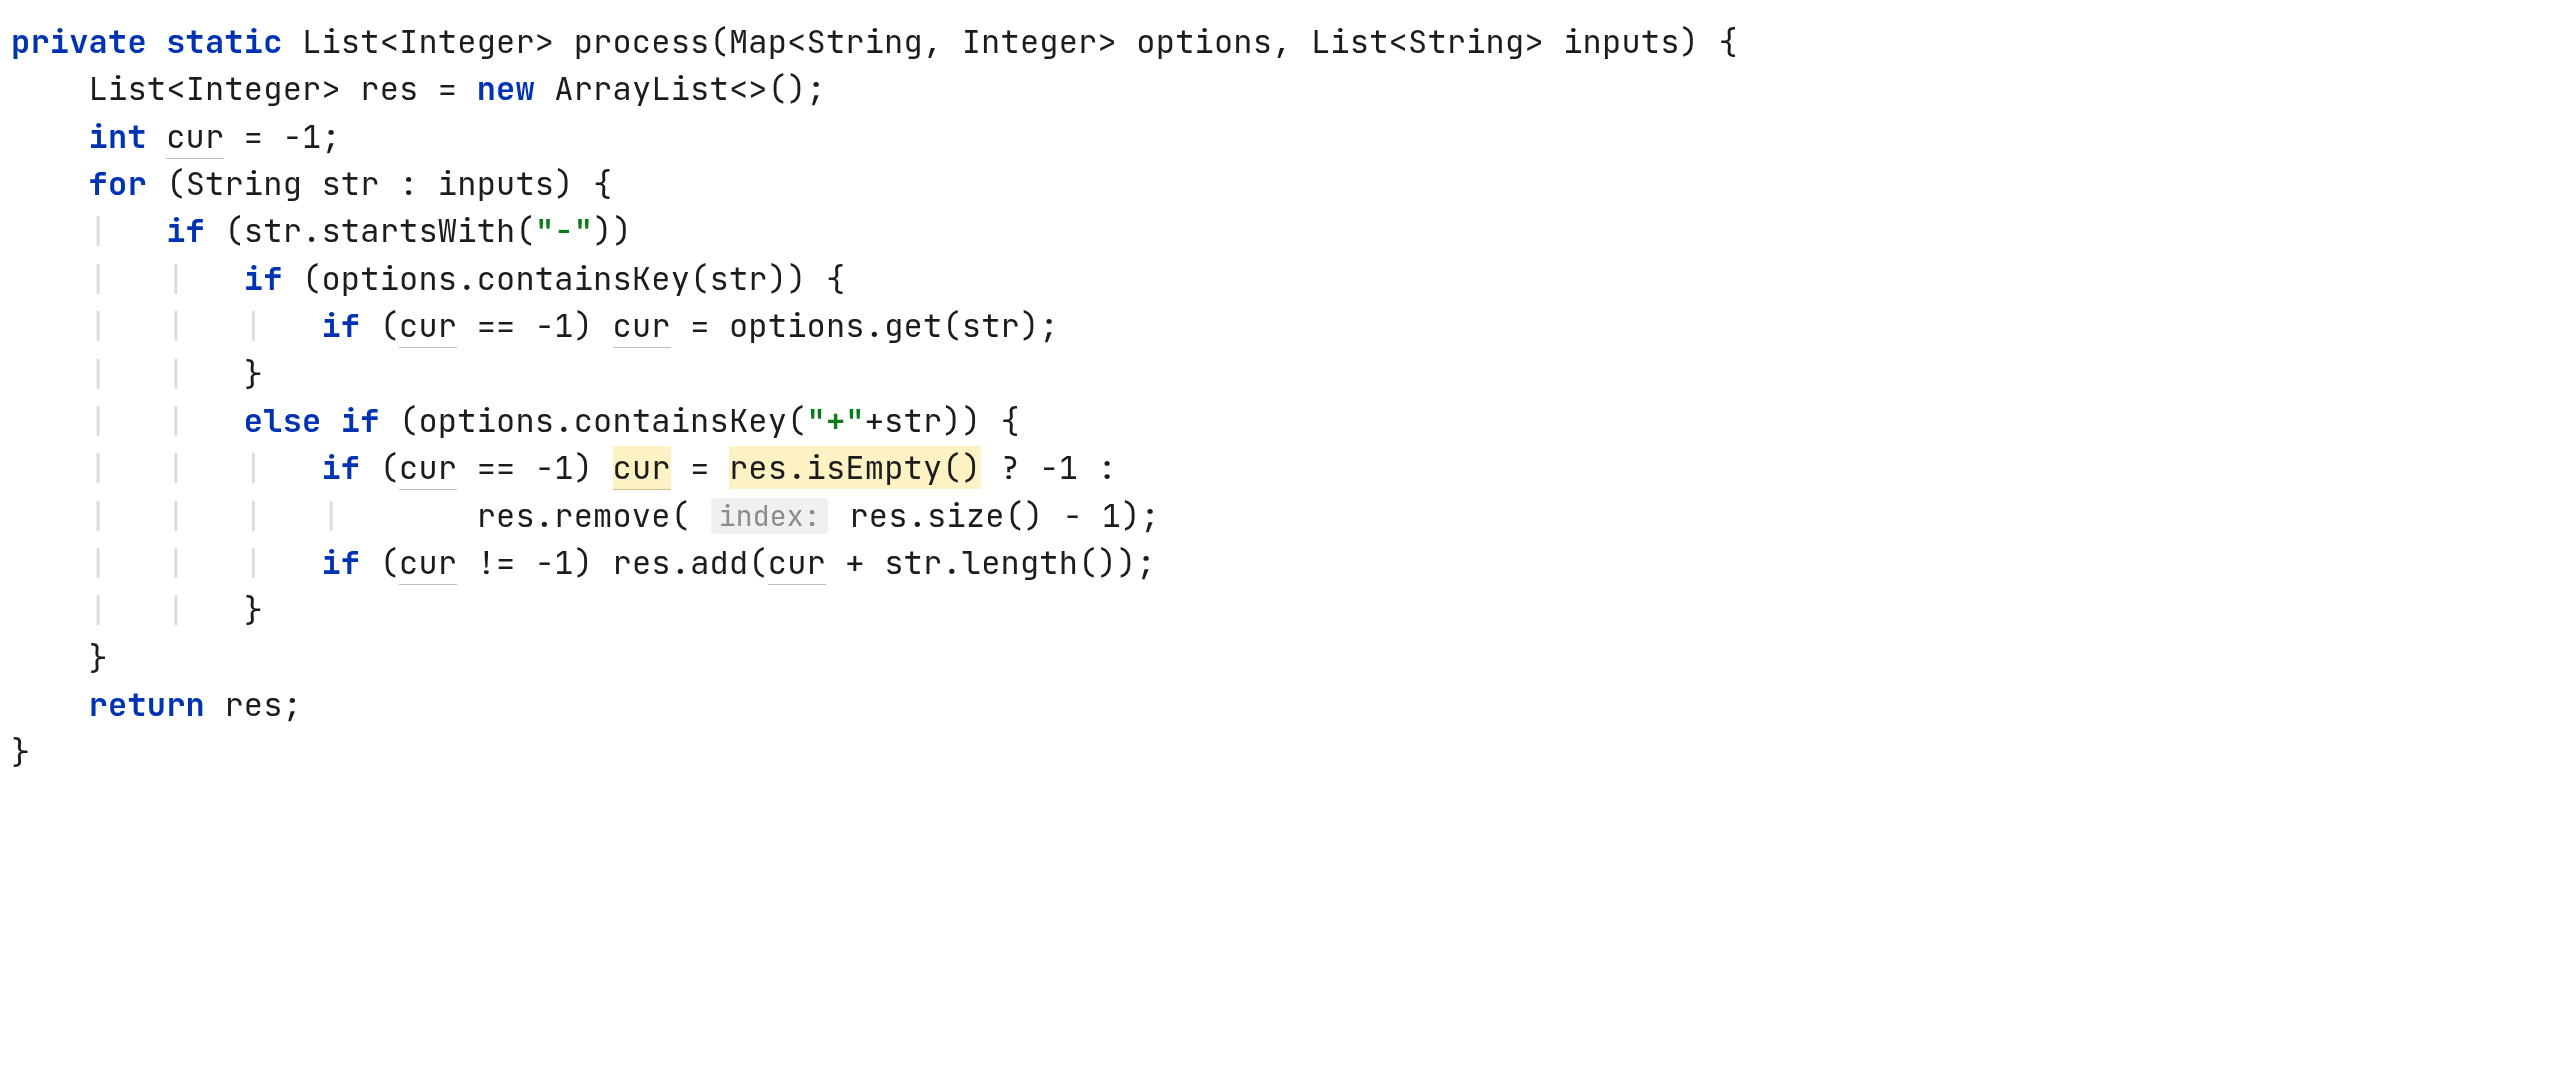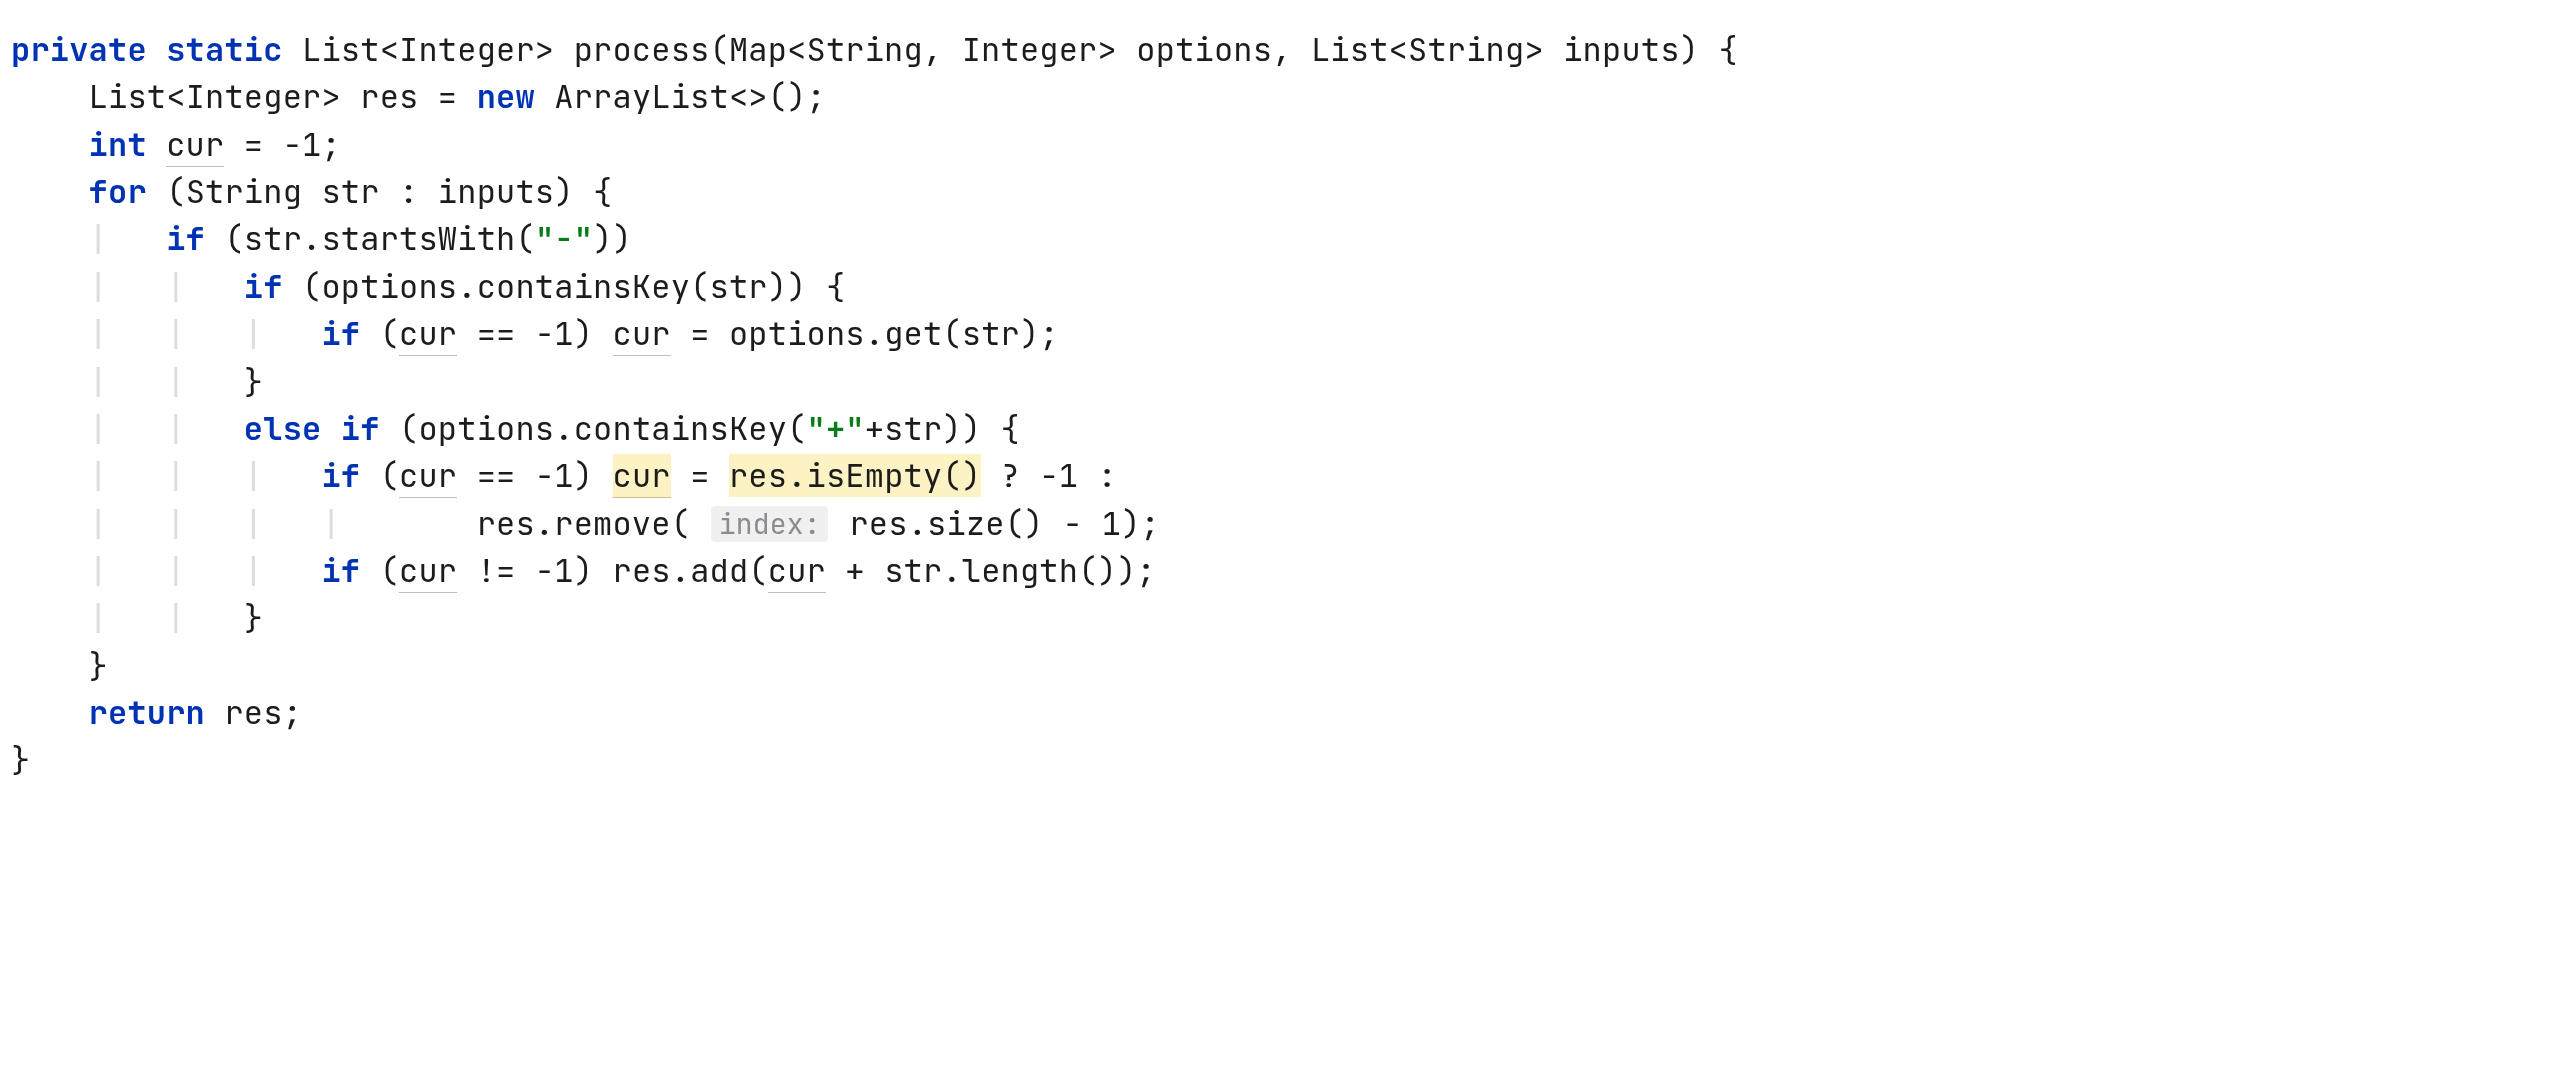--- a/index.html
+++ b/index.html
@@ -5,21 +5,21 @@
   html, body {
     margin: 0;
     padding: 0;
     background: #ffffff;
     width: 2576px;
     height: 1088px;
     overflow: hidden;
   }
   pre.code {
     margin: 0;
-    padding: 26px 11px;
+    padding: 18px 11px;
     font-family: "JetBrains Mono", "Fira Code", Menlo, Consolas, monospace;
     font-size: 32px;
     line-height: 1.48;
     color: #1c1c1c;
     white-space: pre;
     letter-spacing: 0.2px;
   }
   .kw   { color: #0033b3; font-weight: 700; }
   .type { color: #1c1c1c; }
   .mtd  { color: #1c1c1c; }

